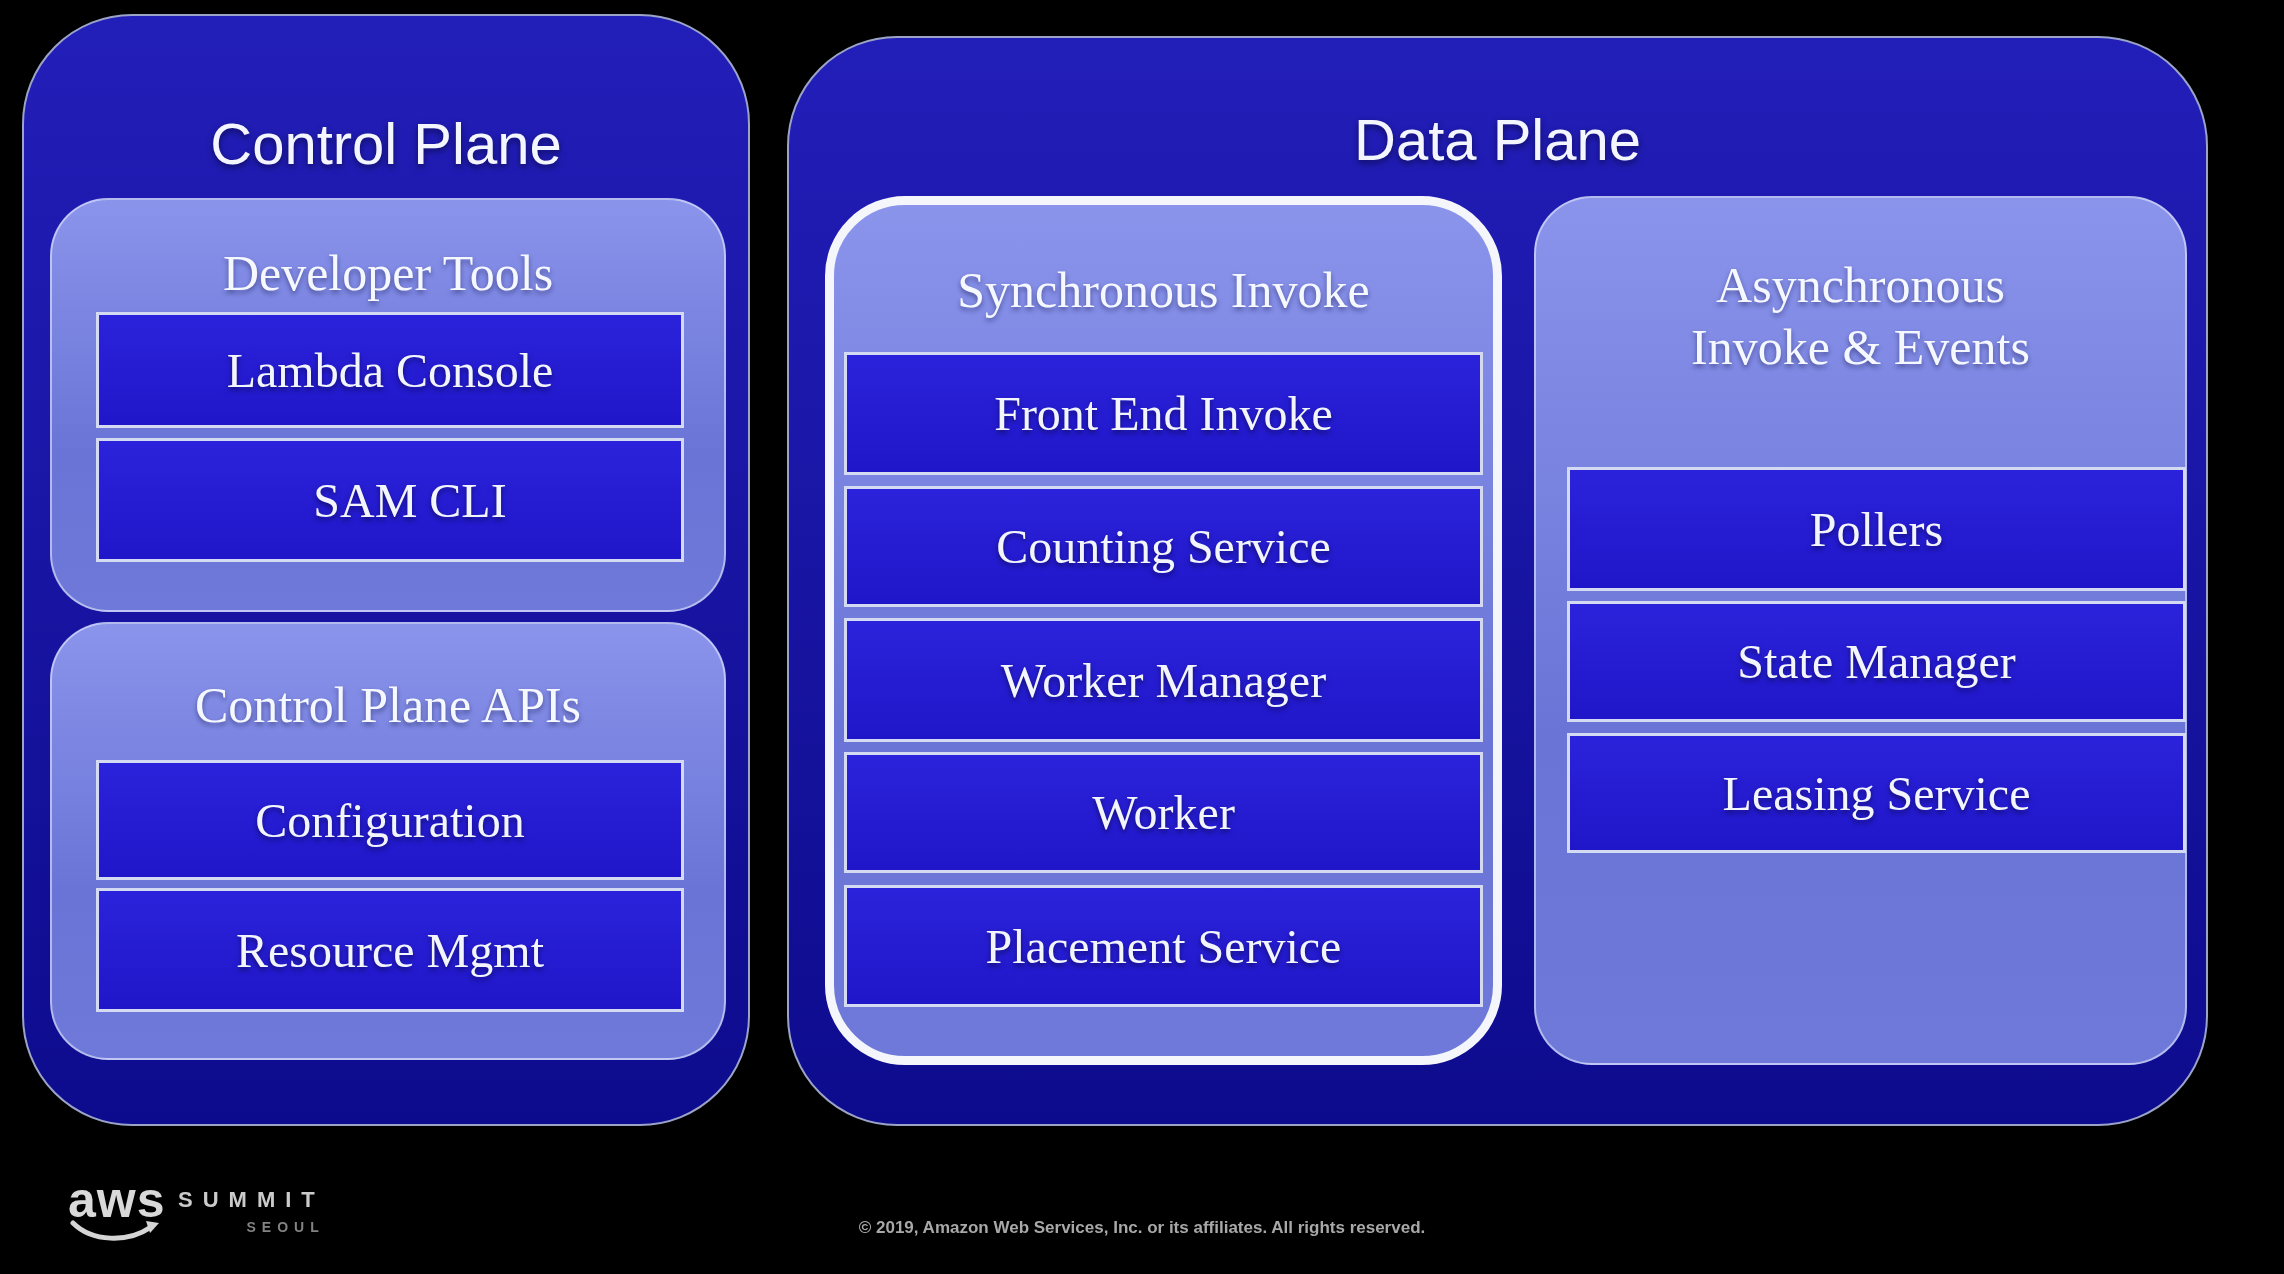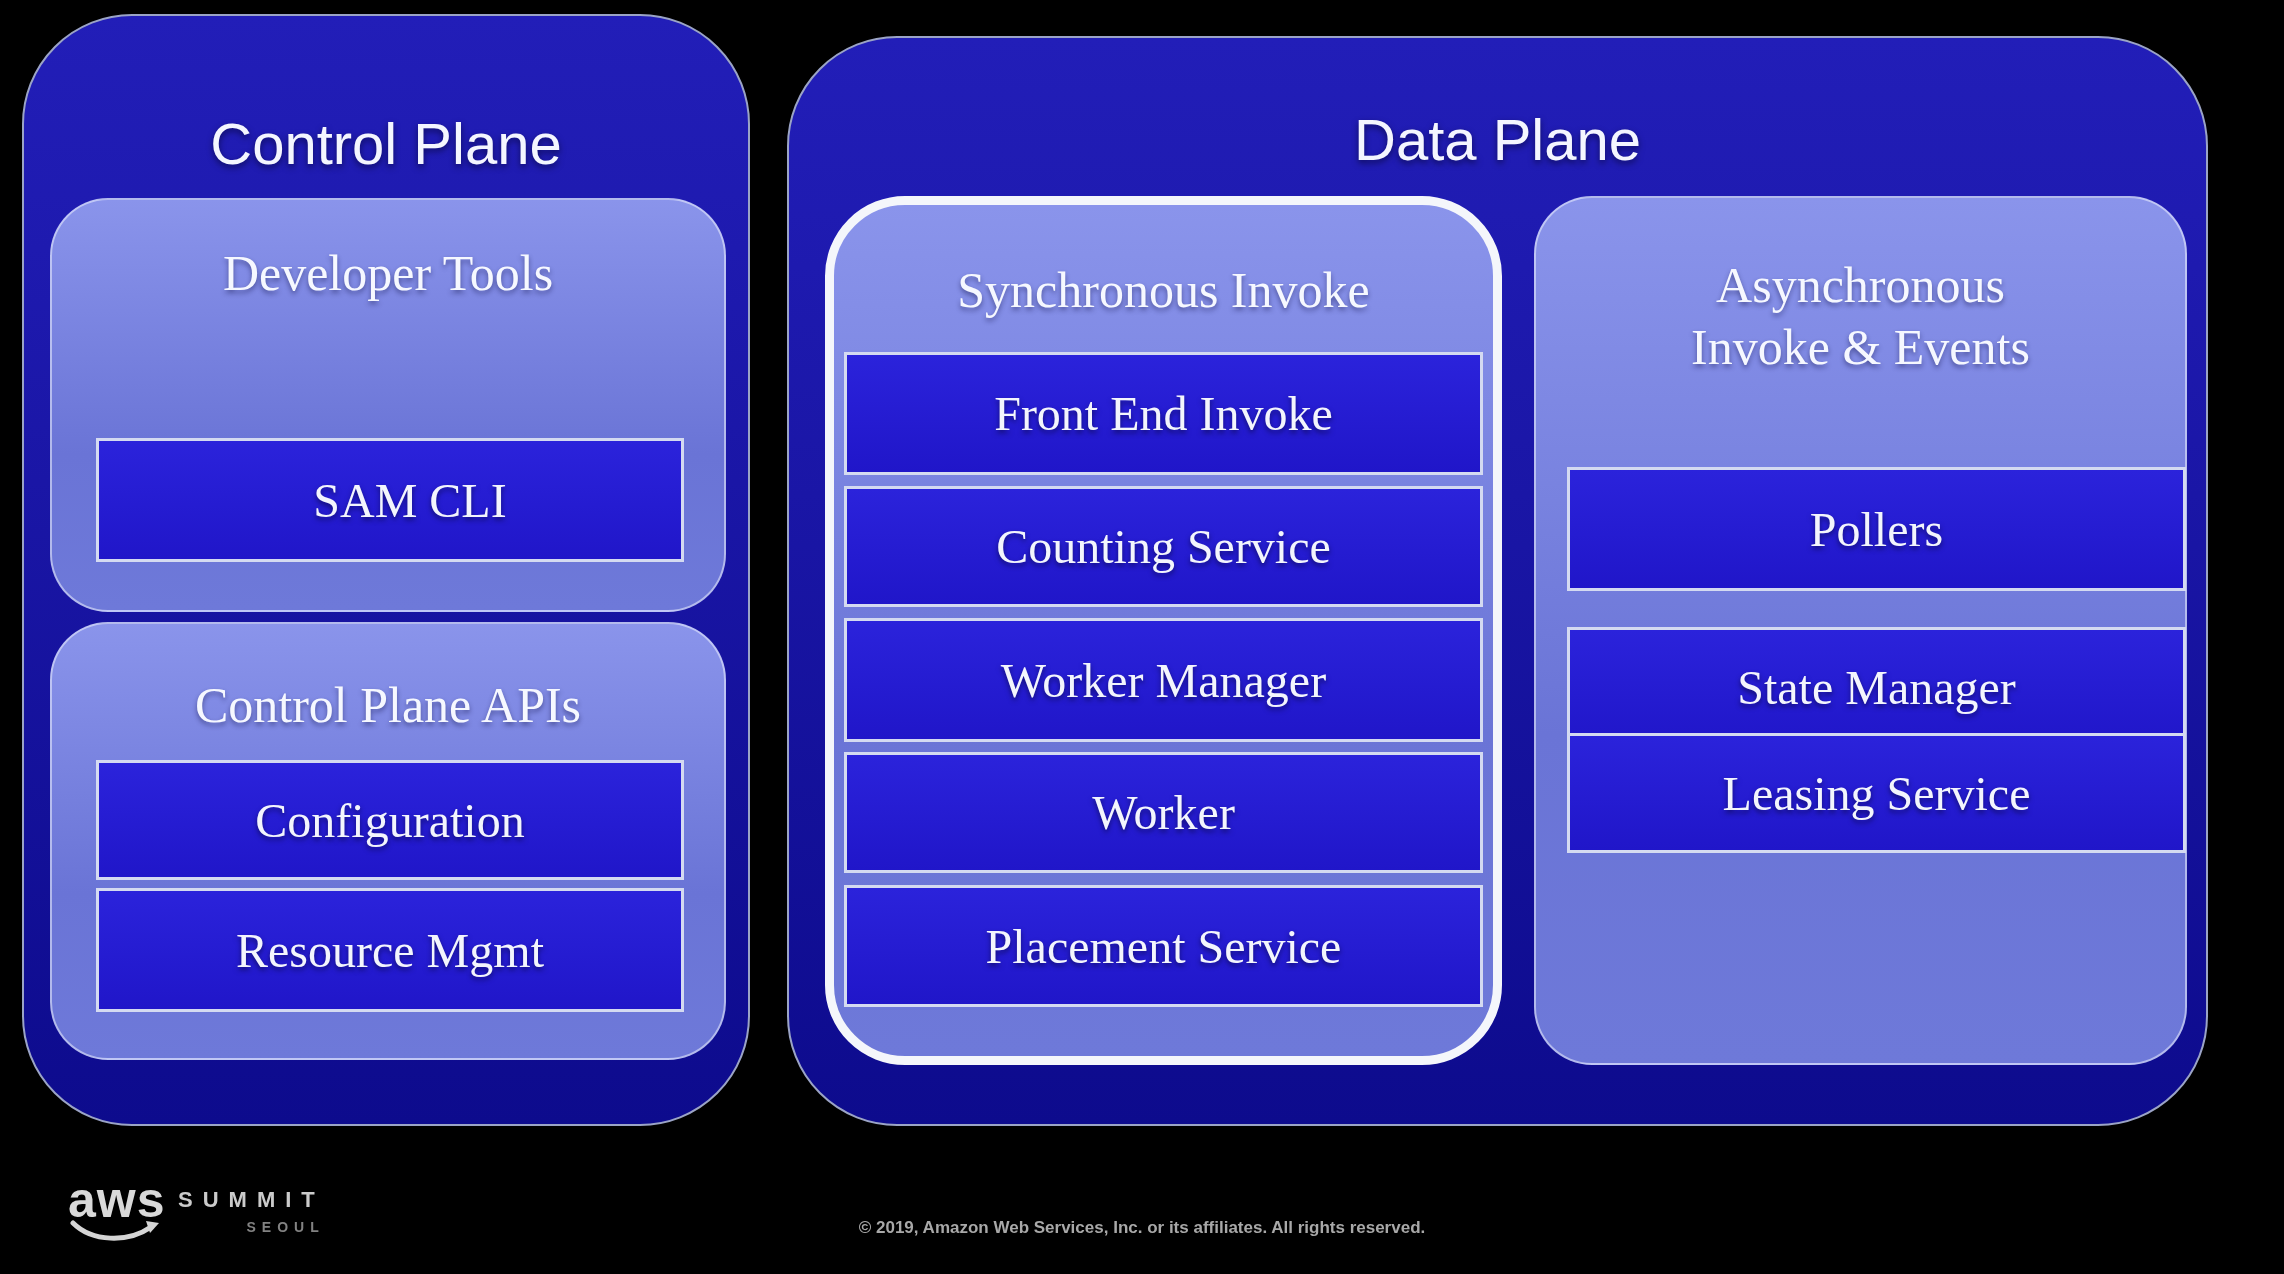--- a/index.html
+++ b/index.html
@@ -123,20 +123,21 @@
 <body>
 
 <div id="slide">
 
   <div class="panel" style="left:22px; top:14px; width:728px; height:1112px;">
 
     <div class="panel-title" style="top:74px;margin-top:24px;">Control Plane</div>
 
     <div class="group" style="left:26px; top:182px; width:676px; height:414px;">
       <div class="group-title" style="top:42px;">Developer Tools</div>
+      <div class="node" style="left:44px; top:112px; width:588px; height:116px;">Lambda Console</div>
       <div class="node" style="left:44px; top:238px; width:588px; height:124px;padding-left:40px;">SAM CLI</div>
     </div>
 
     <div class="group" style="left:26px; top:606px; width:676px; height:438px;">
       <div class="group-title" style="top:50px;">Control Plane APIs</div>
       <div class="node" style="left:44px; top:136px; width:588px; height:120px;">Configuration</div>
       <div class="node" style="left:44px; top:264px; width:588px; height:124px;">Resource Mgmt</div>
     </div>
   </div>
 
@@ -151,21 +152,21 @@
       <div class="node" style="left:10px; top:281px; width:639px; height:121px;">Counting Service</div>
       <div class="node" style="left:10px; top:547px; width:639px; height:121px;">Worker</div>
       <div class="node" style="left:10px; top:680px; width:639px; height:122px;">Placement Service</div>
     </div>
 
     <div class="group" style="left:745px; top:158px; width:653px; height:869px;">
       <div class="group-title" style="top:56px;">
         <span class="wrap">Asynchronous Invoke &amp; Events</span>
       </div>
       <div class="node" style="left:31px; top:269px; width:619px; height:124px;">Pollers</div>
-      <div class="node" style="left:31px; top:403px; width:619px; height:121px;margin-top:26px;">State Manager</div>
+      <div class="node" style="left:31px; top:403px; width:619px; height:121px;">State Manager</div>
       <div class="node" style="left:31px; top:535px; width:619px; height:120px;">Leasing Service</div>
     </div>
   </div>
 
   <div id="footer">
     <div id="aws-logo">
       <div id="aws-logo-text">aws</div>
       <svg id="aws-smile" width="92" height="30" viewBox="0 0 92 30">
         <path d="M3 5 C 22 24, 58 25, 81 9" stroke="#d5d5d5" stroke-width="5" fill="none" stroke-linecap="round"></path>
         <path d="M76 3 L 89 5 L 80 15 Z" fill="#d5d5d5"></path>

